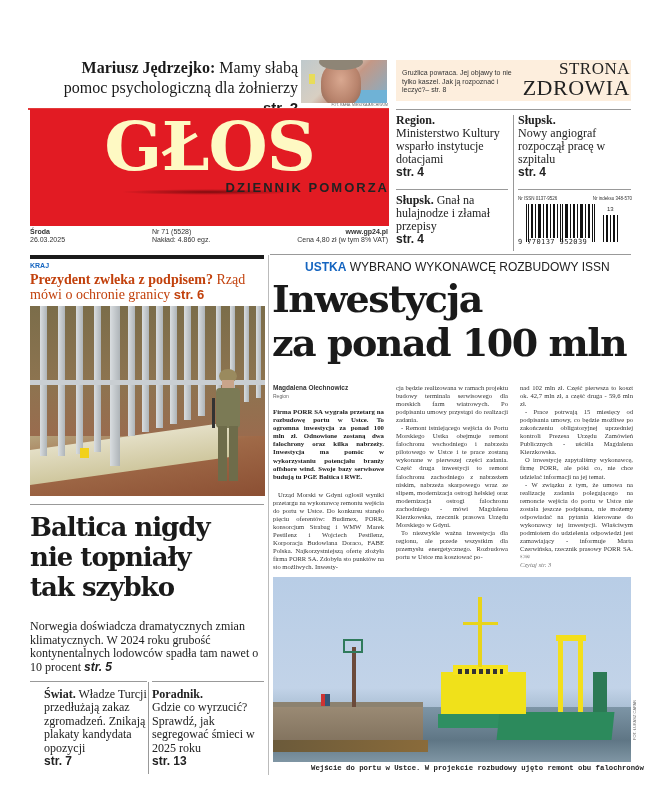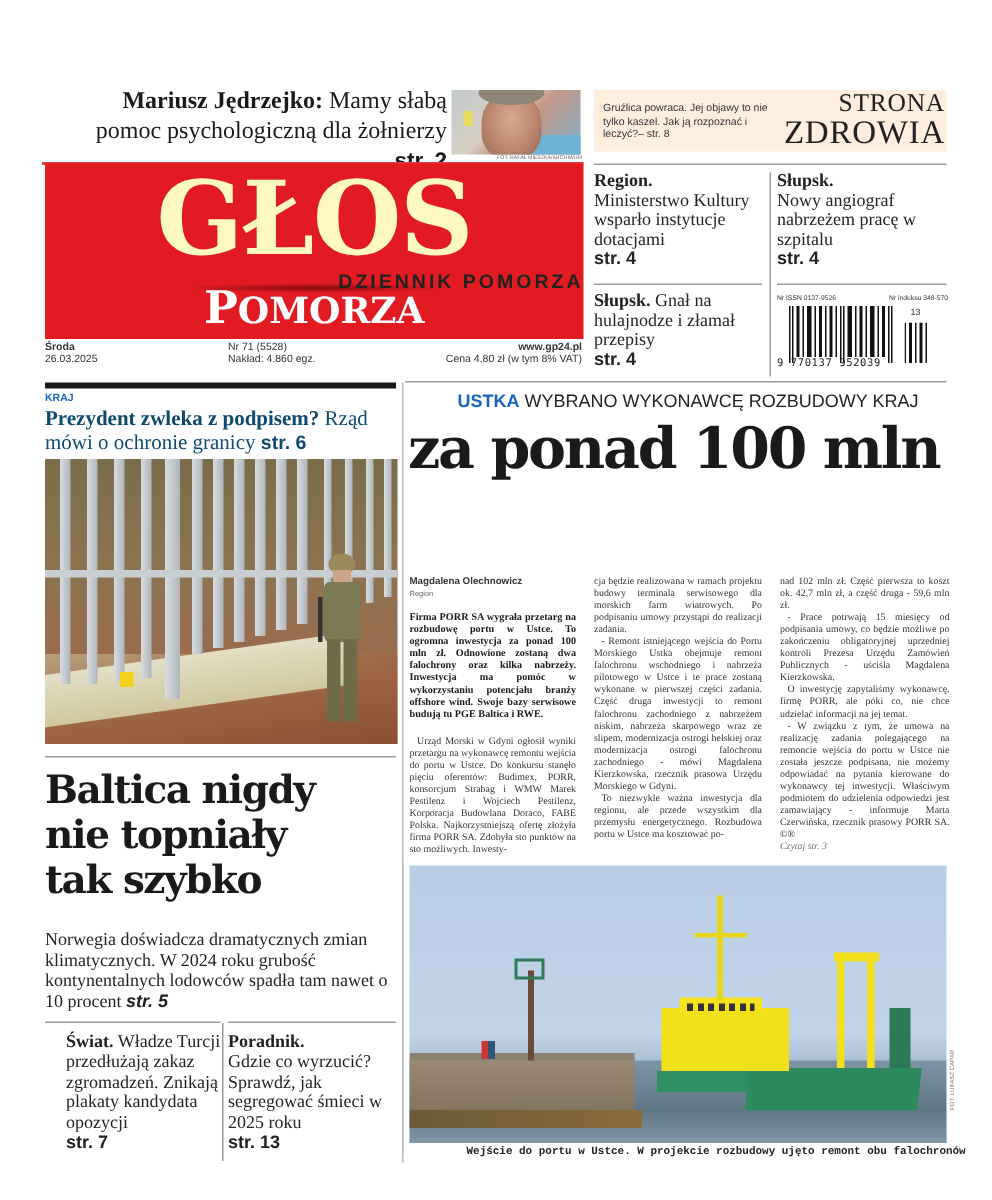--- a/index.html
+++ b/index.html
@@ -64,21 +64,21 @@
   #issn { left: 518px; top: 196px; font-family: "Liberation Sans", sans-serif; font-size: 4.5px; color:#333; }
   #index { left: 580px; top: 196px; width: 52px; text-align:right; font-family: "Liberation Sans", sans-serif; font-size: 4.5px; color:#333; }
   #barcode { left: 526px; top: 204px; width: 70px; height: 38px; }
   #barcode2 { left: 603px; top: 215px; width: 16px; height: 27px; }
   #addon-num { left: 607px; top: 206px; font-family: "Liberation Sans", sans-serif; font-size: 6px; color:#333; }
   #barcode-digits { left: 518px; top: 238px; width: 80px; font-family: "DejaVu Sans Mono", monospace; font-size: 7px; letter-spacing: 0.4px; color:#222; background: transparent; }
 
   
   #kraj-bar { left: 30px; top: 255px; width: 234px; height: 4px; background: #1a1a1a; }
   #kraj-label { left: 30px; top: 262px; font-family: "Liberation Sans", sans-serif; font-weight: bold; font-size: 7px; color: #1565c0; }
-  #kraj-headline { left: 30px; top: 272px; width: 240px; font-size: 14px; line-height: 15px; color:#0c4a6e; }
+  #kraj-headline { left: 30px; top: 272px; width: 240px; font-size: 14px; line-height: 15px; color:#c2410c; }
   #kraj-headline .kick { font-weight: bold; }
   #kraj-headline .page { font-family: "Liberation Sans", sans-serif; font-weight: bold; font-size: 13px; }
   #vrule-mid { left: 268px; top: 255px; width: 1px; height: 520px; background: #bbb; }
 
   
   #fence-photo { left: 30px; top: 306px; width: 235px; height: 190px; overflow: hidden;
     background: linear-gradient(180deg, #7b6d4a 0%, #8d7450 40%, #9a6b4e 70%, #8a5a40 100%); }
   #fence-photo .ground { position:absolute; left:0; bottom:0; width:100%; height: 60px;
     background: linear-gradient(170deg, #b5a37d 0%, #a06a48 40%, #8b4f33 100%); }
   #fence-photo .post { position:absolute; top:0; width: 7px; background: linear-gradient(90deg,#d9dde0,#aeb4b8); }
@@ -162,21 +162,20 @@
 <div id="health-text" class="abs">Gruźlica powraca. Jej objawy to nie tylko kaszel. Jak ją rozpoznać i leczyć?– str. 8</div>
 <div id="health-logo" class="abs">
   <div class="l1">STRONA</div>
   <div class="l2">ZDROWIA</div>
 </div>
 
 <div id="masthead" class="abs">
   <div id="mast-glos">GŁOS</div>
   <div id="mast-shadow"></div>
   <div id="mast-sub">DZIENNIK POMORZA</div>
-  <div id="mast-pomorza"><span>P</span><span class="small">OMORZA</span></div>
 </div>
 
 <div id="meta-day" class="abs meta">
   <div class="bold">Środa</div>
   <div>26.03.2025</div>
 </div>
 <div id="meta-issue" class="abs meta">
   <div>Nr 71 (5528)</div>
   <div>Nakład: 4.860 egz.</div>
 </div>
@@ -186,21 +185,21 @@
 </div>
 
 <div id="right-top-rule" class="abs"></div>
 <div id="brief-region" class="abs brief">
   <span class="kick">Region.</span><br>
   <span>Ministerstwo Kultury wsparło instytucje dotacjami</span>
   <span class="page">str. 4</span>
 </div>
 <div id="brief-slupsk1" class="abs brief">
   <span class="kick">Słupsk.</span><br>
-  <span>Nowy angiograf nabrzeżem pracę w szpitalu</span>
+  <span>Nowy angiograf rozpoczął pracę w szpitalu</span>
   <span class="page">str. 4</span>
 </div>
 <div id="brief-slupsk2" class="abs brief">
   <span class="kick">Słupsk.</span><span> Gnał na hulajnodze i złamał przepisy</span>
   <span class="page">str. 4</span>
 </div>
 <div id="vrule-right" class="abs"></div>
 <div id="hrule-r1" class="abs"></div>
 <div id="hrule-r2" class="abs"></div>
 <div id="hrule-r3" class="abs"></div>
@@ -274,23 +273,24 @@
     <rect x="10" y="12" width="12" height="8" fill="#c9a48a"></rect>
     <rect x="4" y="20" width="24" height="40" rx="4" fill="#7b7a55"></rect>
     <rect x="6" y="58" width="9" height="55" fill="#6e6c4a"></rect>
     <rect x="17" y="58" width="9" height="55" fill="#6e6c4a"></rect>
     <rect x="0" y="30" width="3" height="30" fill="#333"></rect>
   </svg>
 </div>
 <div id="vrule-mid" class="abs"></div>
 
 <div id="main-kicker" class="abs">
-  <span class="tag">USTKA</span><span> WYBRANO WYKONAWCĘ ROZBUDOWY KRAJ</span>
+  <span class="tag">USTKA</span><span> WYBRANO WYKONAWCĘ ROZBUDOWY ISSN</span>
 </div>
 <div id="main-headline" class="abs">
+  <div>Inwestycja</div>
   <div>za ponad 100 mln</div>
 </div>
 <div id="byline" class="abs">Magdalena Olechnowicz</div>
 <div id="byline-sec" class="abs">Region</div>
 <div id="lead" class="abs">Firma PORR SA wygrała przetarg na rozbudowę portu w Ustce. To ogromna inwestycja za ponad 100 mln zł. Odnowione zostaną dwa falochrony oraz kilka nabrzeży. Inwestycja ma pomóc w wykorzystaniu potencjału branży offshore wind. Swoje bazy serwisowe budują tu PGE Baltica i RWE.</div>
 <div id="col1" class="abs col">
   <p class="ind">Urząd Morski w Gdyni ogłosił wyniki przetargu na wykonawcę remontu wejścia do portu w Ustce. Do konkursu stanęło pięciu oferentów: Budimex, PORR, konsorcjum Strabag i WMW Marek Pestilenz i Wojciech Pestilenz, Korporacja Budowlana Doraco, FABE Polska. Najkorzystniejszą ofertę złożyła firma PORR SA. Zdobyła sto punktów na sto możliwych. Inwesty-</p>
 </div>
 <div id="col2" class="abs col">
   <p>cja będzie realizowana w ramach projektu budowy terminala serwisowego dla morskich farm wiatrowych. Po podpisaniu umowy przystąpi do realizacji zadania.</p>

